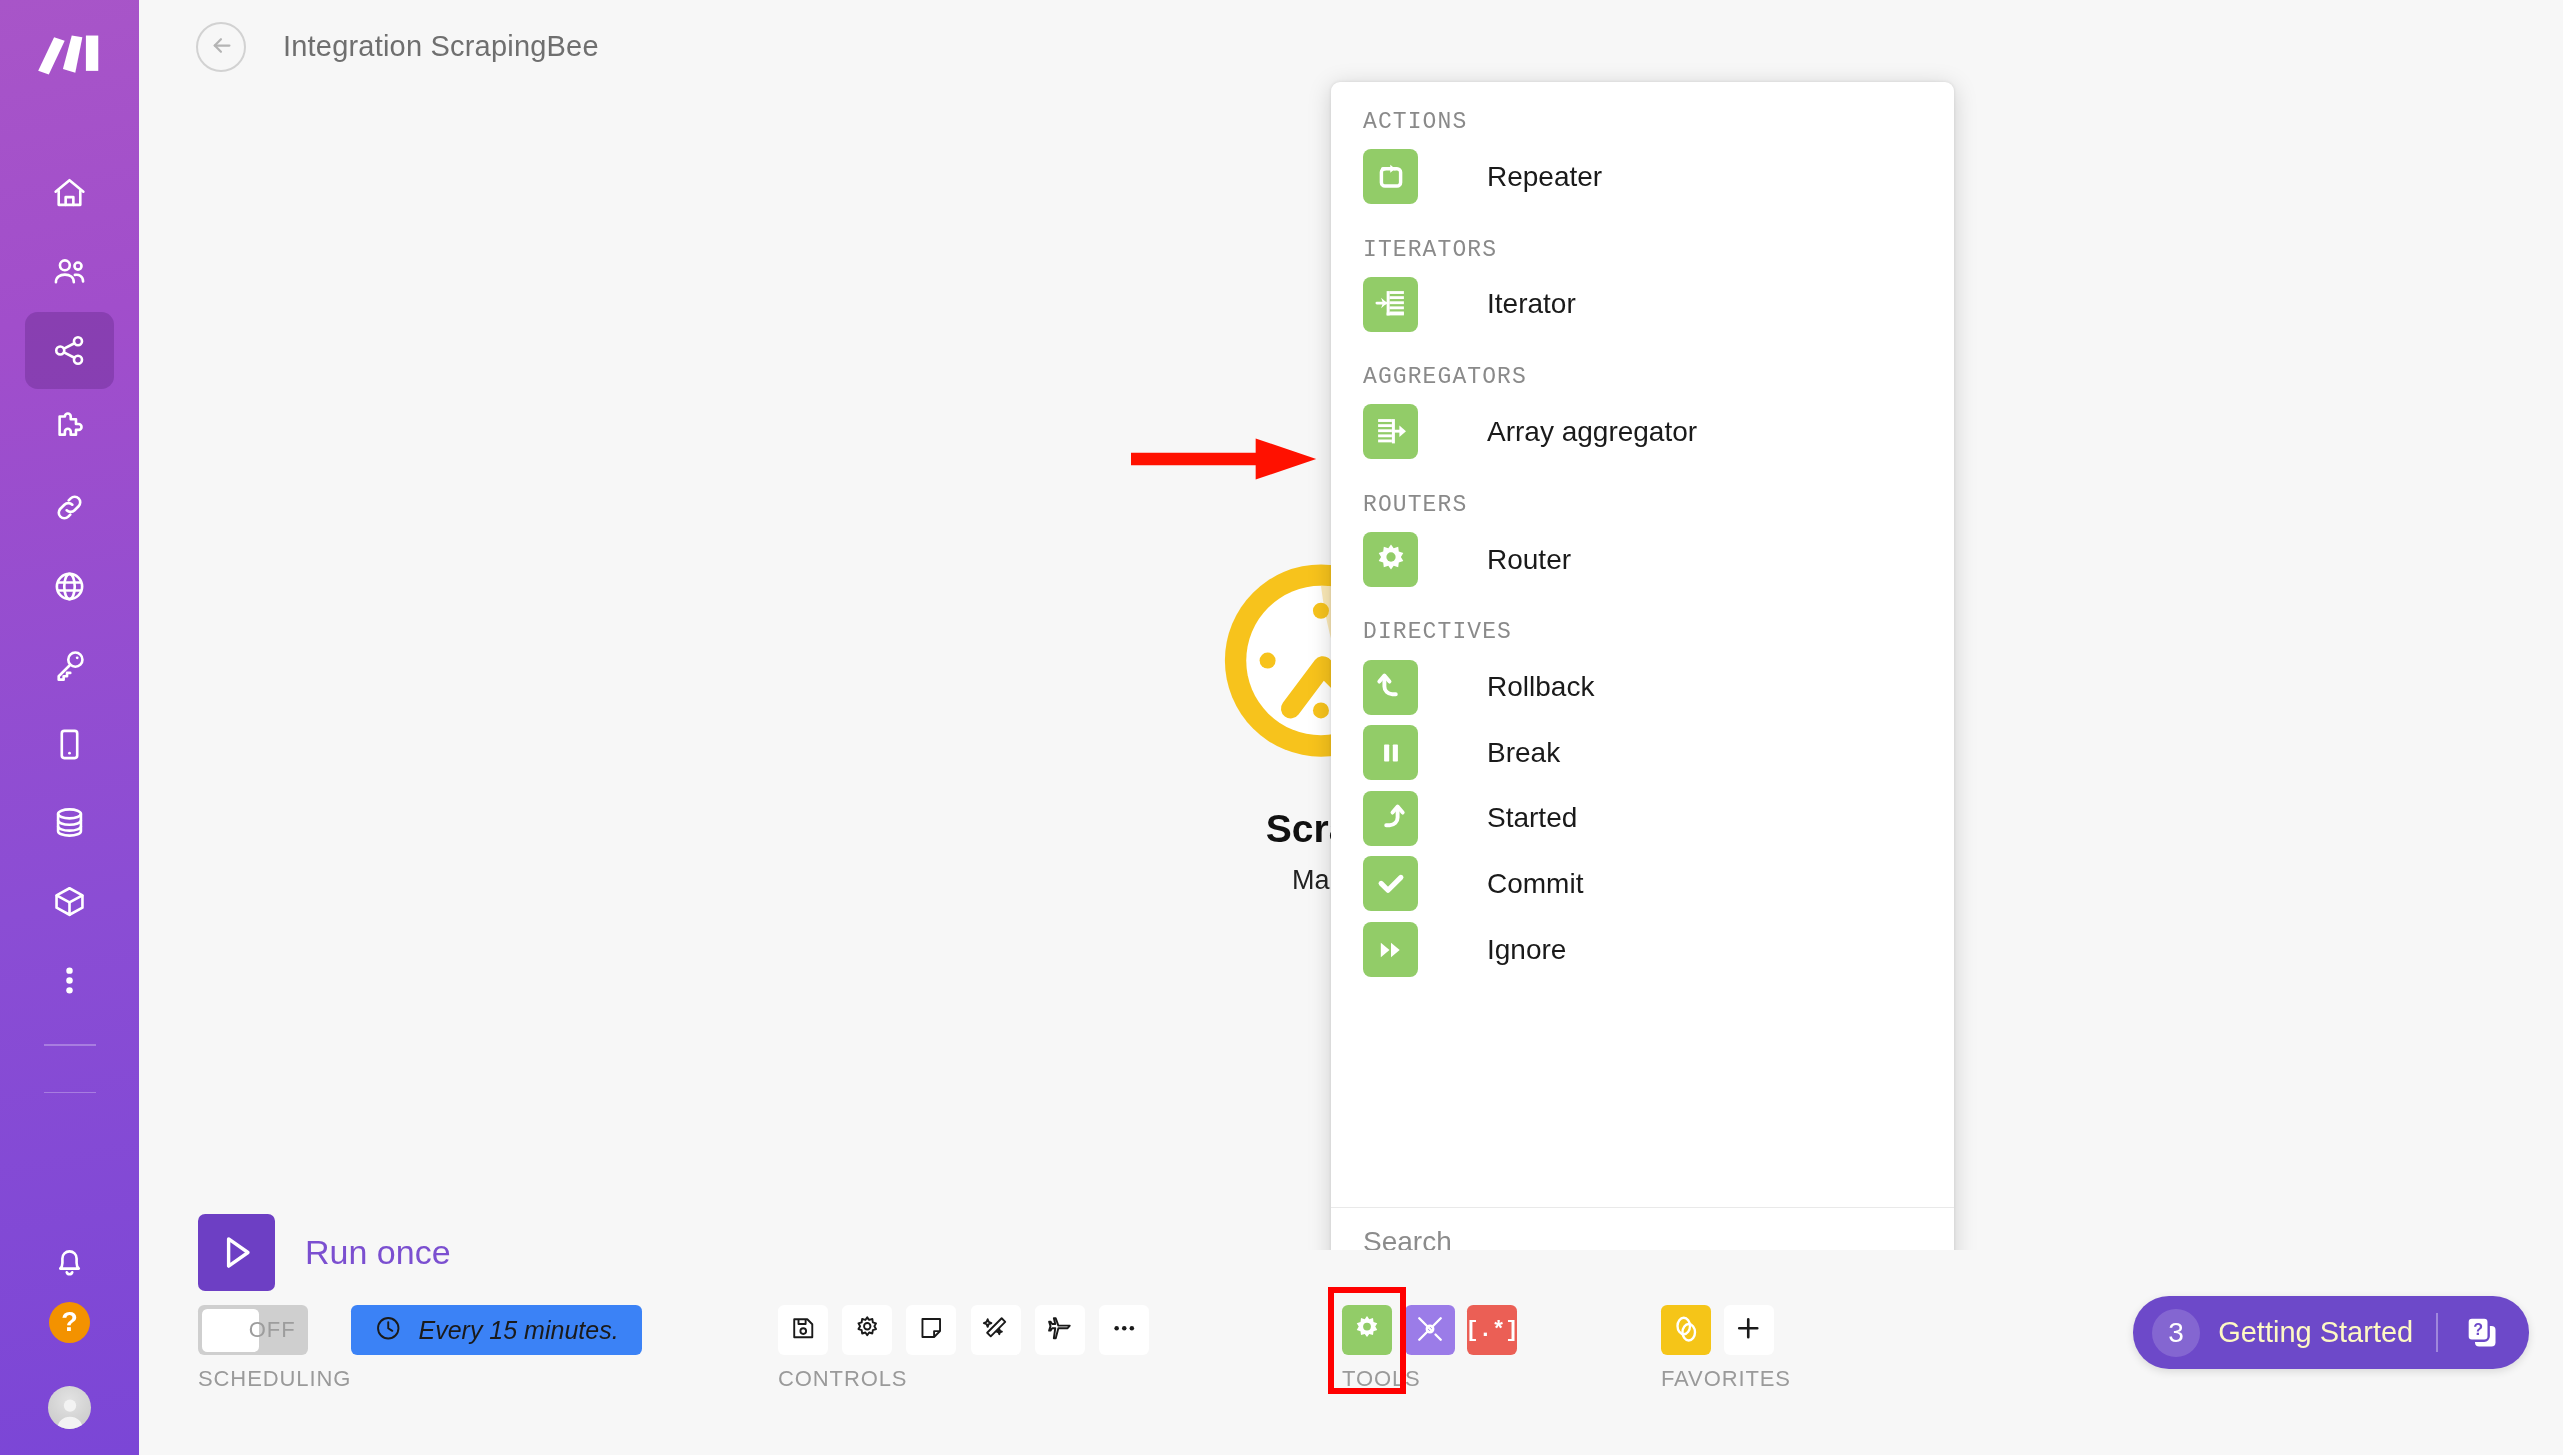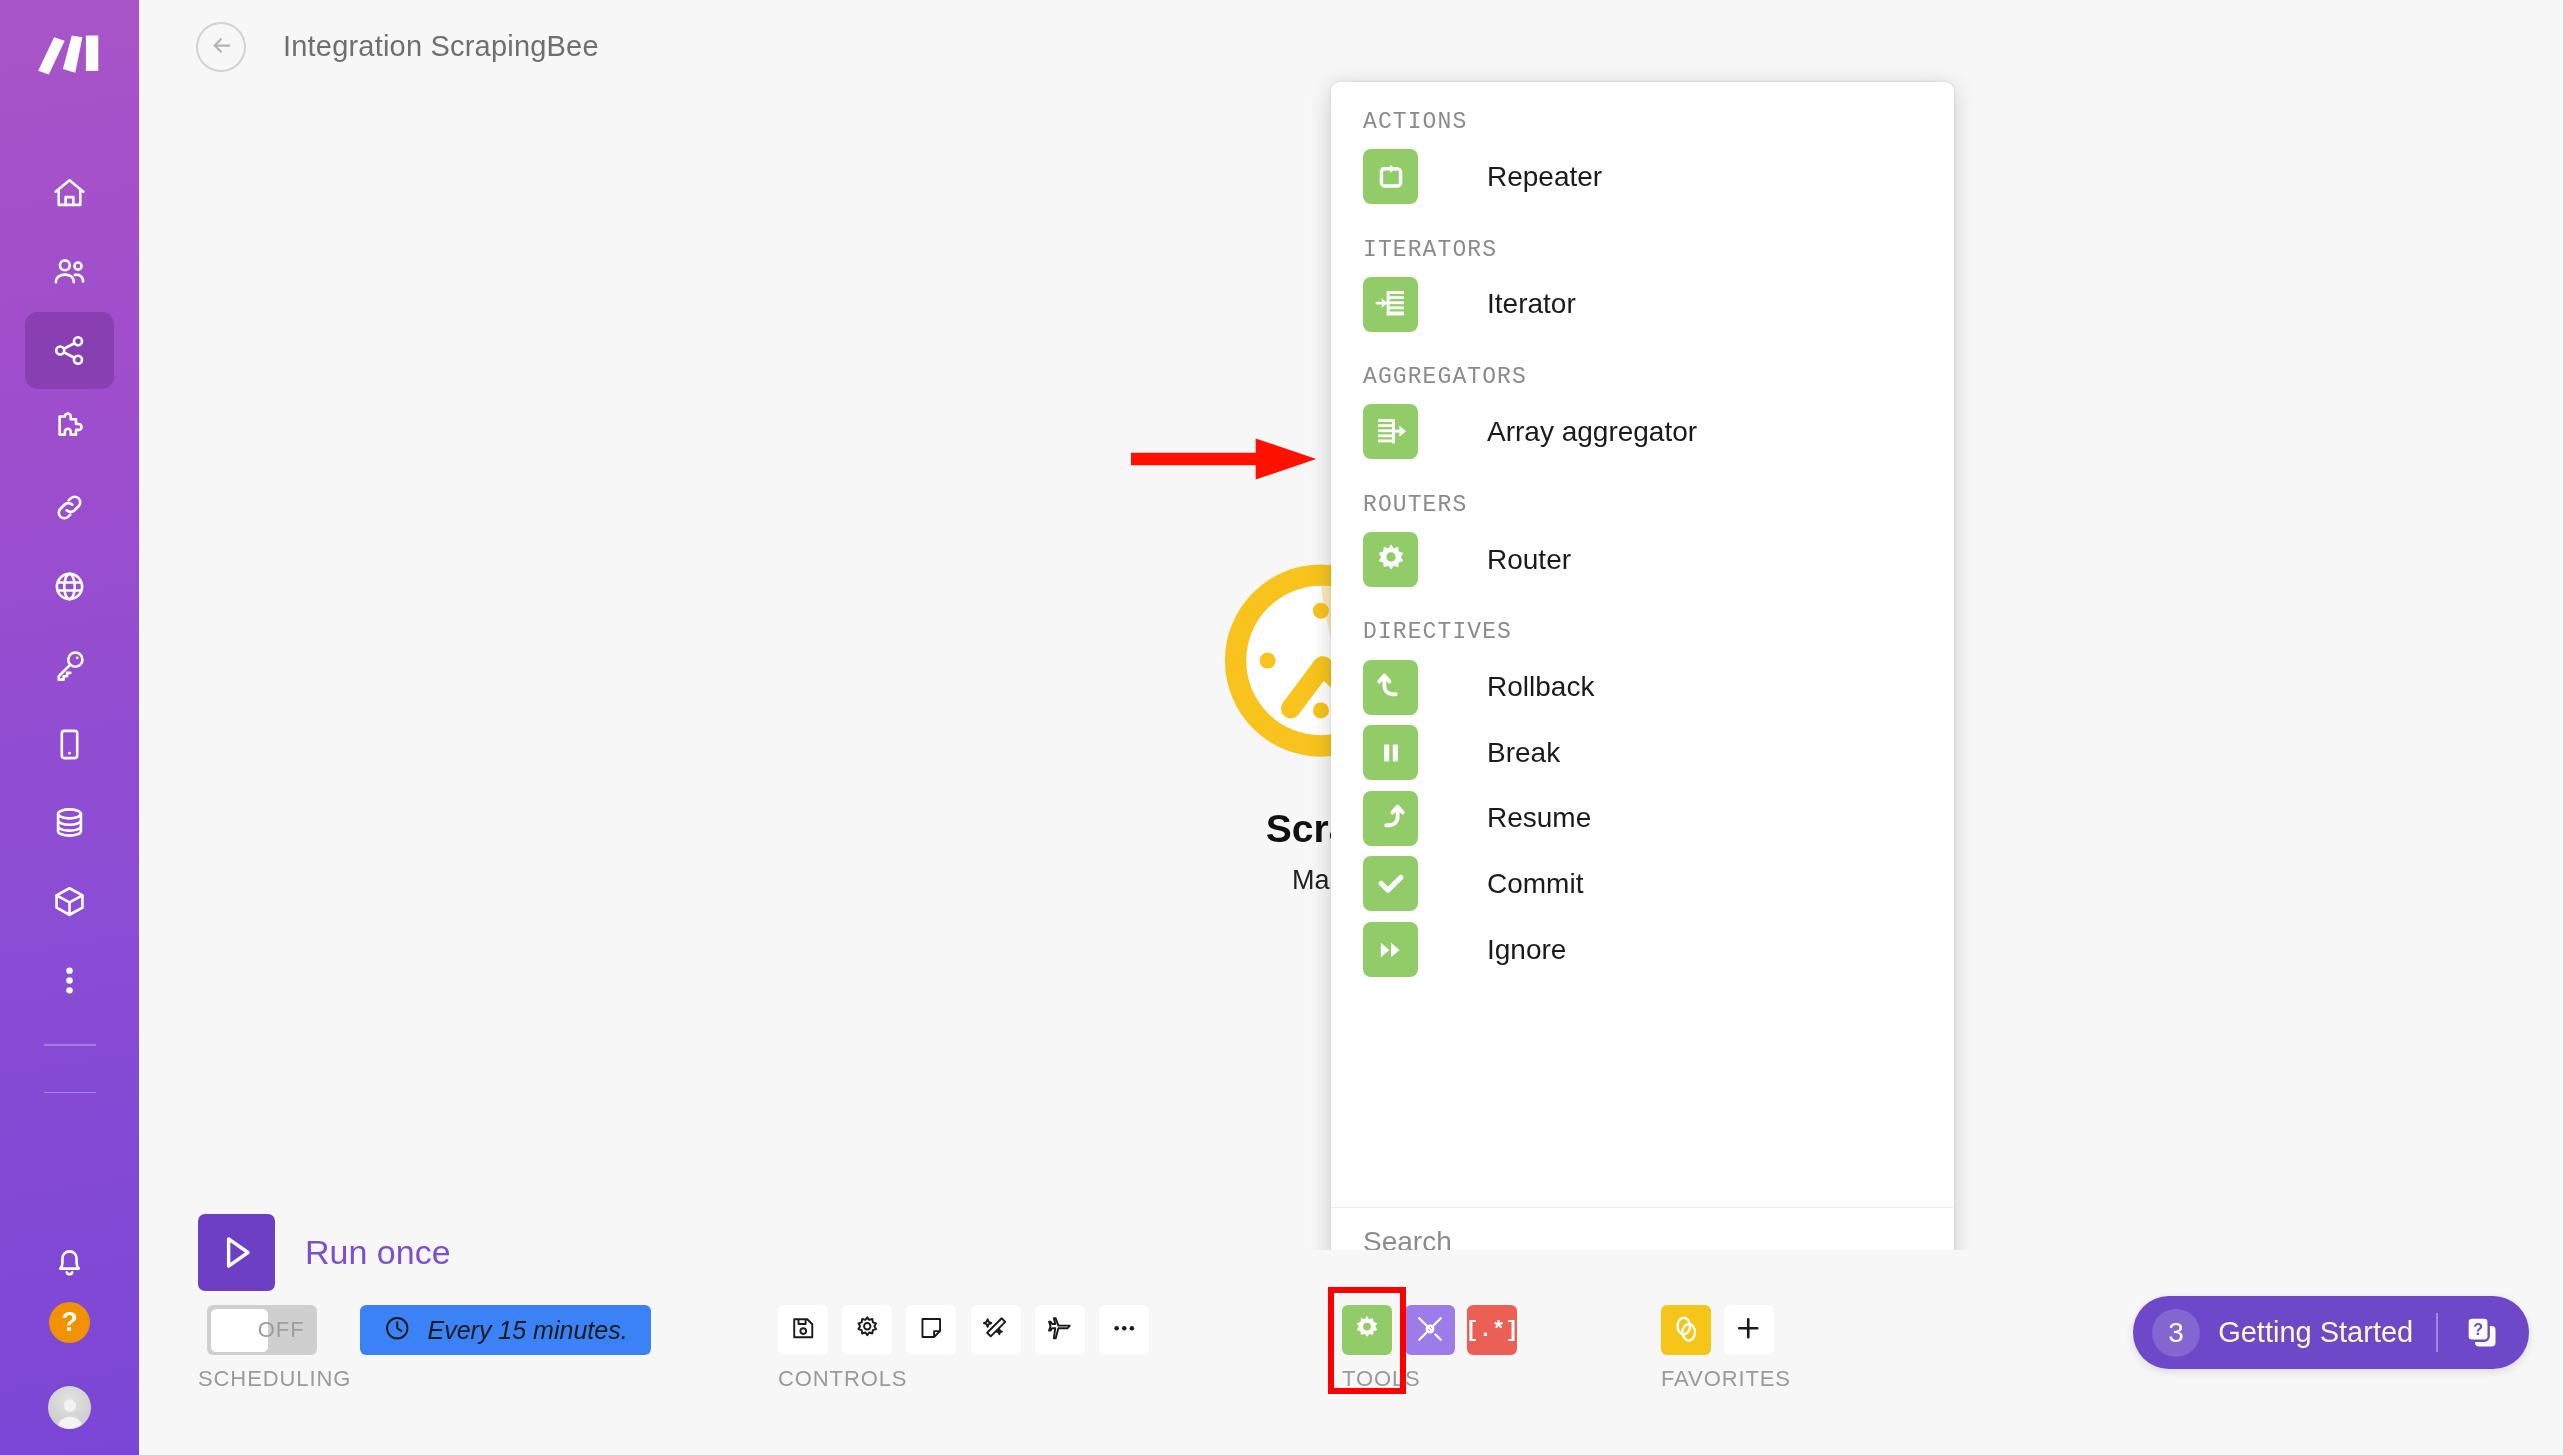--- a/index.html
+++ b/index.html
@@ -161,21 +161,21 @@
   .grp-cap {
     font-size: 22px; color: #9a9a9a; letter-spacing: 0.9px;
     margin-top: 10.7px;
   }
   .chip-row { display: flex; align-items: center; }
 
   
   #sched-toggle {
     width: 110px; height: 50px; border-radius: 6.2px;
     background: #cfcfcf; display: flex; align-items: center;
-    cursor: pointer; position: relative; margin-left: 9px;
+    cursor: pointer; position: relative;
   }
   #sched-toggle .knob {
     width: 57px; height: 43px; border-radius: 5.3px; background: #fff;
     margin-left: 3.6px;
   }
   #sched-toggle .off-text {
     position: absolute; right: 12.5px;
     font-size: 22px; color: #9d9d9d; letter-spacing: 0.9px;
   }
   #sched-interval {
@@ -510,21 +510,21 @@
         <span class="tool-name">Break</span>
       </div>
 
       <div class="tool-row">
         <span class="tool-ico">
           <svg width="36" height="36" viewBox="0 0 24 24" fill="none" stroke="#fff" stroke-width="2.6" stroke-linecap="round">
             <path d="M16.4 5.4 v6.2 a5.2 5.2 0 0 1 -5.2 5.2 H8.8"></path>
             <path d="M13 8.4 L16.4 4.4 L19.8 8.4" stroke-linejoin="round"></path>
           </svg>
         </span>
-        <span class="tool-name">Resume</span>
+        <span class="tool-name">Started</span>
       </div>
 
       <div class="tool-row">
         <span class="tool-ico">
           <svg width="36" height="36" viewBox="0 0 24 24" fill="none" stroke="#fff" stroke-width="3.4" stroke-linecap="round" stroke-linejoin="round">
             <path d="M5.4 11.6 L10 16.2 L18.6 7.6"></path>
           </svg>
         </span>
         <span class="tool-name">Commit</span>
       </div>

